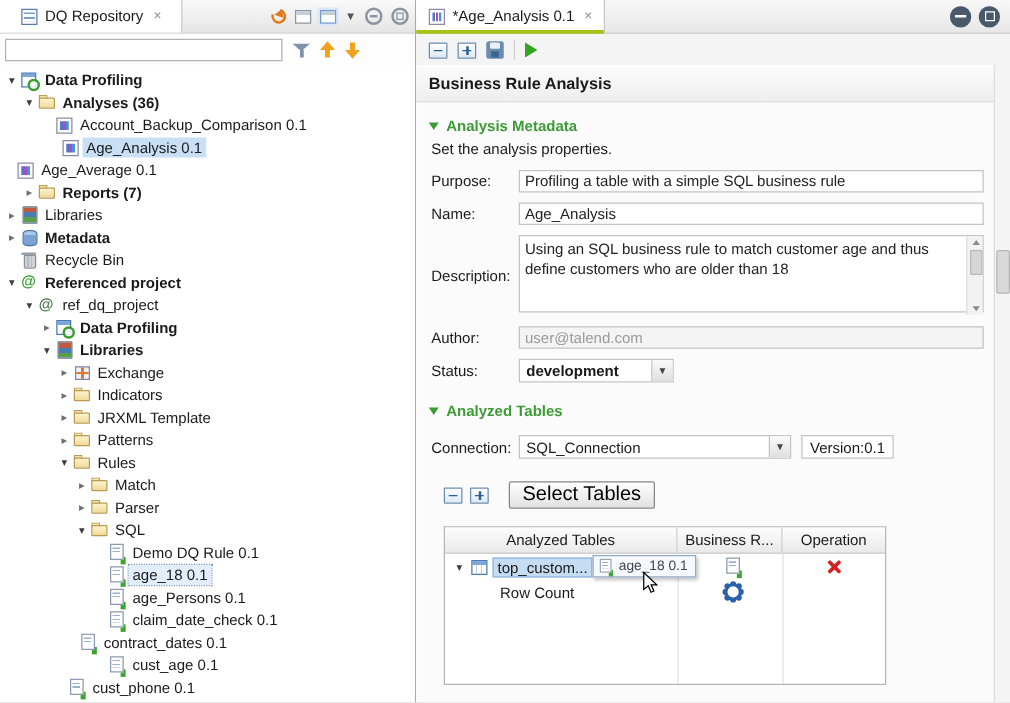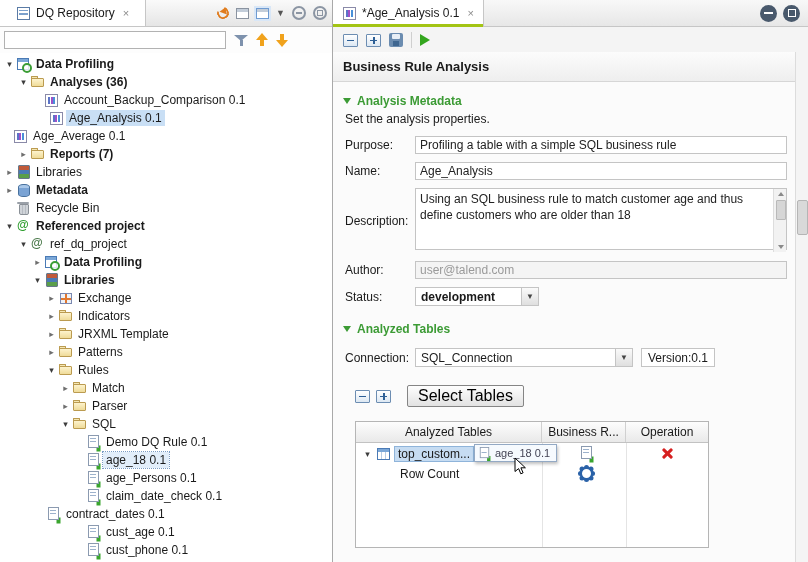--- a/index.html
+++ b/index.html
@@ -362,31 +362,31 @@
         <div class="trow" style="padding-left: 73px;">
           <span class="texp"></span>
           <span class="ic ic-rule"></span>
           <span class="tlabel">age_Persons 0.1</span>
         </div>
         <div class="trow" style="padding-left: 73px;">
           <span class="texp"></span>
           <span class="ic ic-rule"></span>
           <span class="tlabel">claim_date_check 0.1</span>
         </div>
-        <div class="trow" style="padding-left: 33px;">
+        <div class="trow" style="padding-left: 50px;">
           <span class="texp"></span>
           <span class="ic ic-rule"></span>
           <span class="tlabel">contract_dates 0.1</span>
         </div>
         <div class="trow" style="padding-left: 73px;">
           <span class="texp"></span>
           <span class="ic ic-rule"></span>
           <span class="tlabel">cust_age 0.1</span>
         </div>
-        <div class="trow" style="padding-left: 73px;">
+        <div class="trow" style="padding-left: 41px;">
           <span class="texp"></span>
           <span class="ic ic-rule"></span>
           <span class="tlabel">cust_phone 0.1</span>
         </div>
       </div>
   </div>
 
   <div class="right">
 
     <div class="rtabbar">

